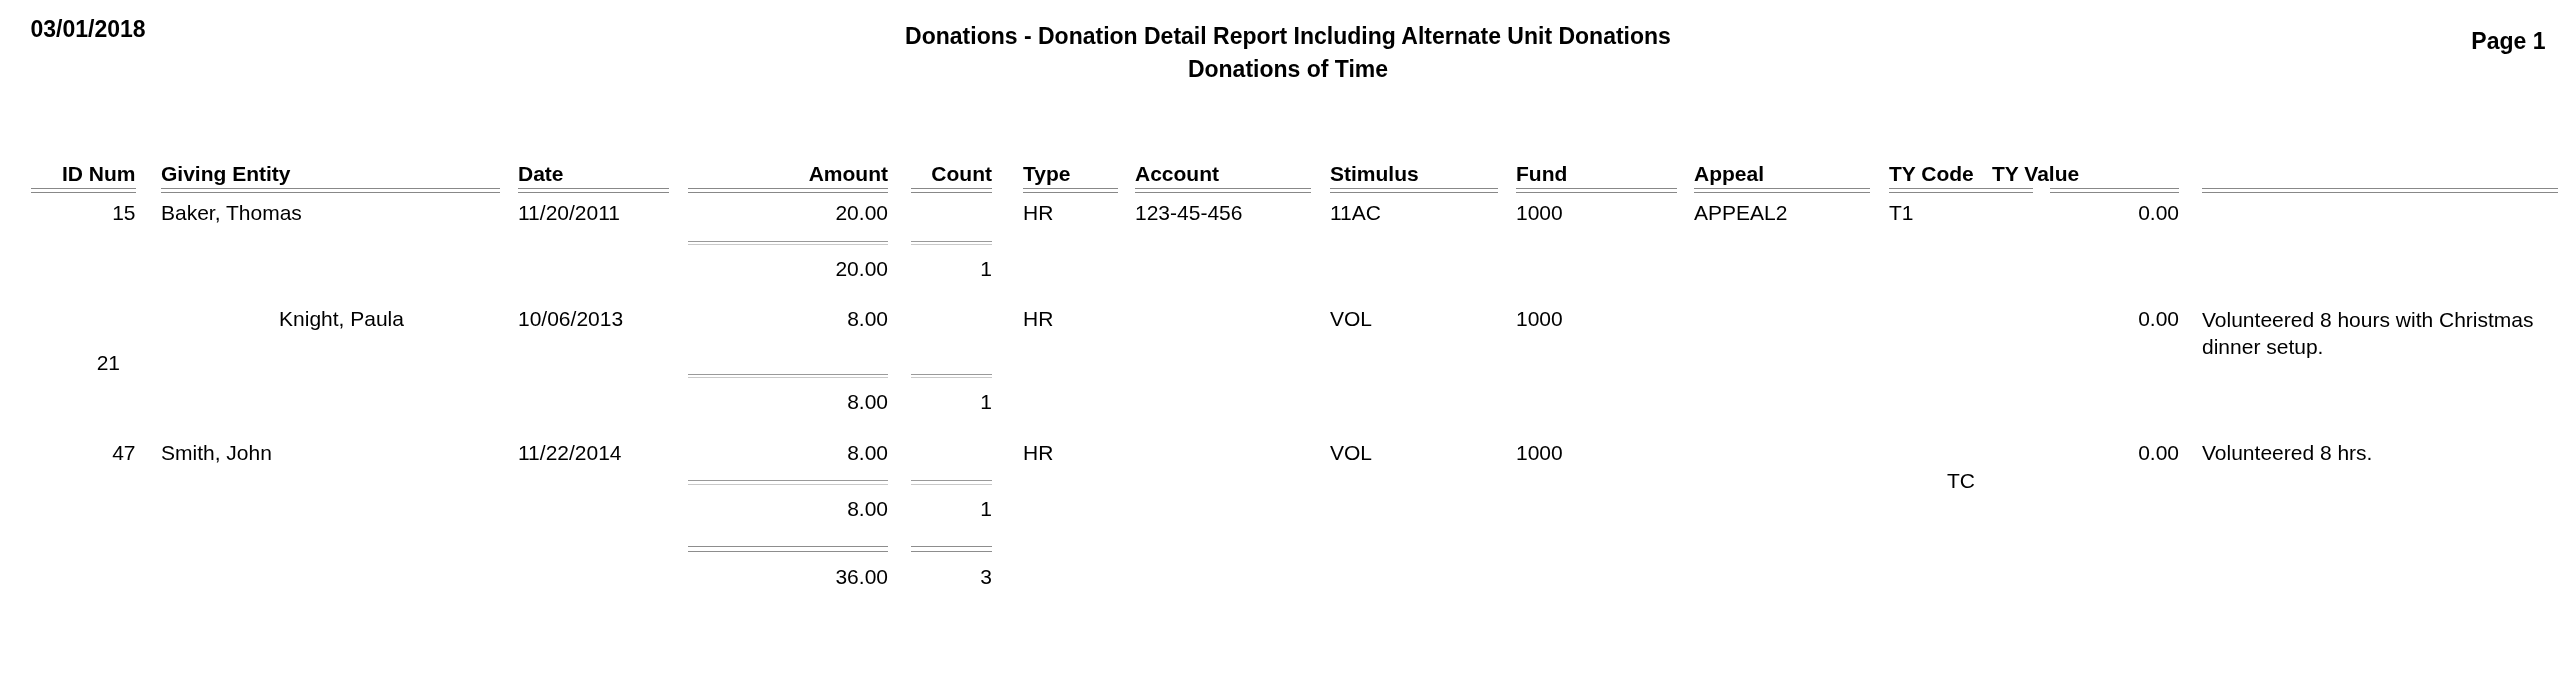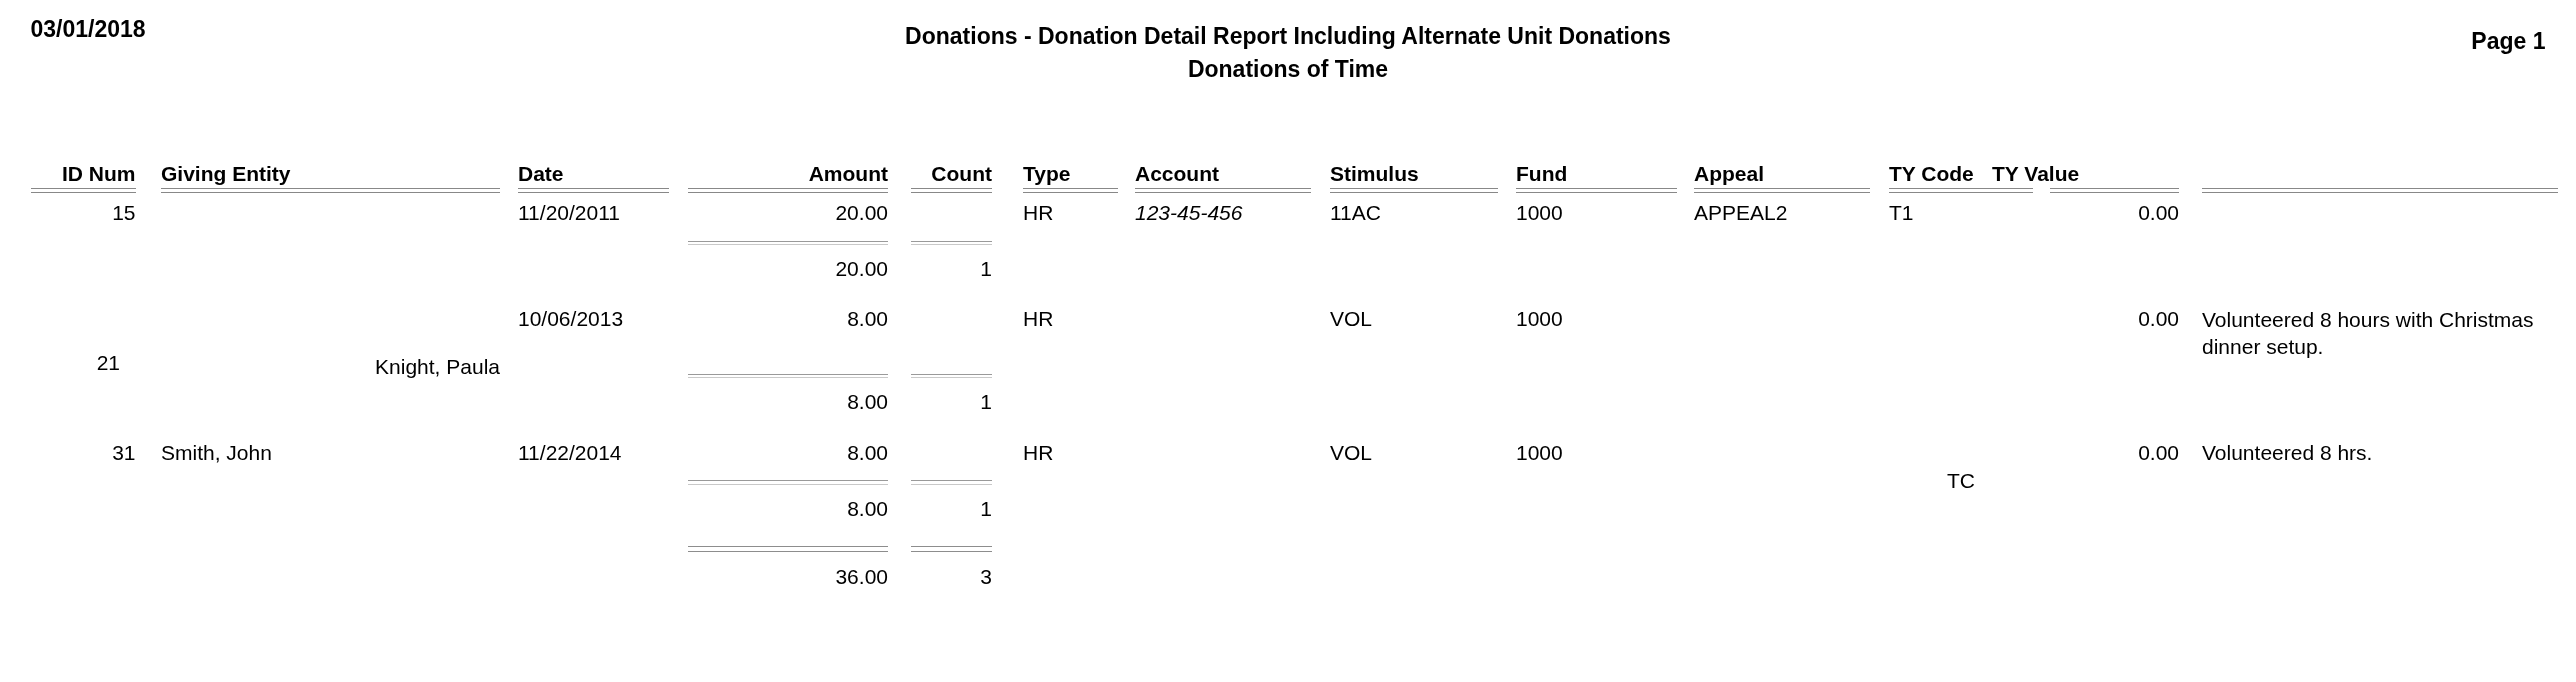--- a/index.html
+++ b/index.html
@@ -150,57 +150,58 @@
       <div class="cell" style="left: 1694px; width: 176px; text-align: left;">Appeal</div>
       <div class="header-rule" style="left: 1694px; width: 176px;"></div>
       <div class="cell" style="left: 1889px; width: 144px; text-align: left;">TY Code</div>
       <div class="header-rule" style="left: 1889px; width: 144px;"></div>
       <div class="cell" style="left: 1992px; width: 129px; text-align: left;">TY Value</div>
       <div class="header-rule" style="left: 2050px; width: 129px;"></div>
       <div class="header-rule" style="left: 2202px; width: 356px;"></div>
     </div>
     <div class="row data-row" style="height: 39px;">
       <div class="cell" style="left: 30.5px; width: 105px; text-align: right;">15</div>
+      <div class="cell" style="left: 161px; width: 339px; text-align: left;">Baker, Thomas</div>
       <div class="cell" style="left: 518px; width: 151px; text-align: left;">11/20/2011</div>
       <div class="cell" style="left: 688px; width: 200px; text-align: right;">20.00</div>
       <div class="cell" style="left: 1023px; width: 95px; text-align: left;">HR</div>
-      <div class="cell" style="left: 1135px; width: 176px; text-align: left; font-style: italic;">123-45-456</div>
+      <div class="cell" style="left: 1135px; width: 176px; text-align: left;">123-45-456</div>
       <div class="cell" style="left: 1330px; width: 168px; text-align: left;">11AC</div>
       <div class="cell" style="left: 1516px; width: 161px; text-align: left;">1000</div>
       <div class="cell" style="left: 1694px; width: 176px; text-align: left;">APPEAL2</div>
       <div class="cell" style="left: 1889px; width: 144px; text-align: left;">T1</div>
       <div class="cell" style="left: 2050px; width: 129px; text-align: right;">0.00</div>
     </div>
     <div class="row data-row" style="height: 47px;">
       <div class="subtotal-rule" style="left: 688px; width: 200px; top: 1.7px;"></div>
       <div class="cell" style="left: 688px; width: 200px; text-align: right; top: 17px;">20.00</div>
       <div class="subtotal-rule" style="left: 911px; width: 81px; top: 1.7px;"></div>
       <div class="cell" style="left: 911px; width: 81px; text-align: right; top: 17px;">1</div>
     </div>
     <div class="row" style="height: 20.3px;"></div>
     <div class="row data-row" style="height: 66px;">
       <div class="cell" style="left: 15px; width: 105px; text-align: right; margin-top: 44px;">21</div>
-      <div class="cell" style="left: 161px; width: 339px; text-align: right; margin-top: 48px;">Knight, Paula</div>
+      <div class="cell" style="left: 172px; width: 339px; text-align: center;">Knight, Paula</div>
       <div class="cell" style="left: 518px; width: 151px; text-align: left;">10/06/2013</div>
       <div class="cell" style="left: 688px; width: 200px; text-align: right;">8.00</div>
       <div class="cell" style="left: 1023px; width: 95px; text-align: left;">HR</div>
       <div class="cell" style="left: 1330px; width: 168px; text-align: left;">VOL</div>
       <div class="cell" style="left: 1516px; width: 161px; text-align: left;">1000</div>
       <div class="cell" style="left: 2050px; width: 129px; text-align: right;">0.00</div>
       <div class="wrap-cell" style="left: 2202px; width: 356px; text-align: left;">Volunteered 8 hours with Christmas dinner setup.</div>
     </div>
     <div class="row data-row" style="height: 47px;">
       <div class="subtotal-rule" style="left: 688px; width: 200px; top: 1.7px;"></div>
       <div class="cell" style="left: 688px; width: 200px; text-align: right; top: 17px;">8.00</div>
       <div class="subtotal-rule" style="left: 911px; width: 81px; top: 1.7px;"></div>
       <div class="cell" style="left: 911px; width: 81px; text-align: right; top: 17px;">1</div>
     </div>
     <div class="row" style="height: 20.3px;"></div>
     <div class="row data-row" style="height: 39px;">
-      <div class="cell" style="left: 30.5px; width: 105px; text-align: right;">31</div>
+      <div class="cell" style="left: 30.5px; width: 105px; text-align: right;">47</div>
       <div class="cell" style="left: 161px; width: 339px; text-align: left;">Smith, John</div>
       <div class="cell" style="left: 518px; width: 151px; text-align: left;">11/22/2014</div>
       <div class="cell" style="left: 688px; width: 200px; text-align: right;">8.00</div>
       <div class="cell" style="left: 1023px; width: 95px; text-align: left;">HR</div>
       <div class="cell" style="left: 1330px; width: 168px; text-align: left;">VOL</div>
       <div class="cell" style="left: 1516px; width: 161px; text-align: left;">1000</div>
       <div class="cell" style="left: 1889px; width: 144px; text-align: center; margin-top: 28px;">TC</div>
       <div class="cell" style="left: 2050px; width: 129px; text-align: right;">0.00</div>
       <div class="cell" style="left: 2202px; width: 356px; text-align: left;">Volunteered 8 hrs.</div>
     </div>

